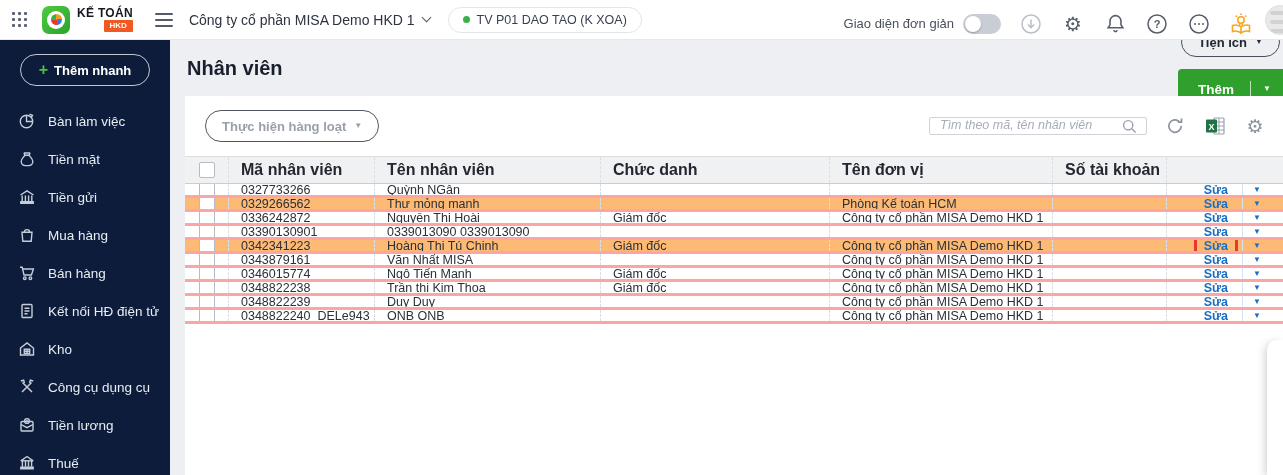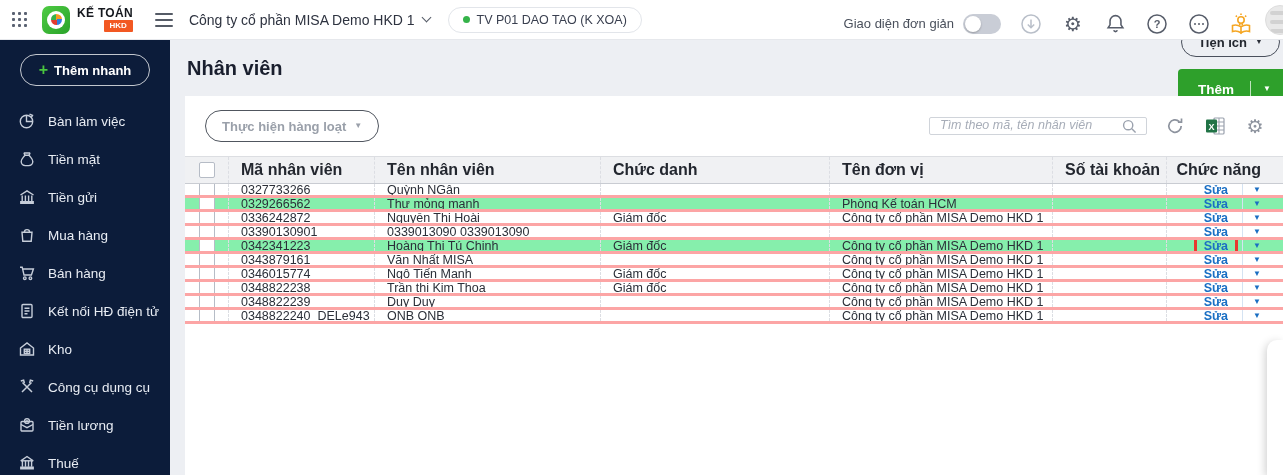--- a/index.html
+++ b/index.html
@@ -67,21 +67,21 @@
   .btn-batch { display:flex; align-items:center; gap:8px; height:32px; padding:0 16px; border:1px solid #50565f; border-radius:16px; background:#fff; font-size:13px; font-weight:600; color:#9aa0aa; cursor:pointer; }
   .toolbar-right { margin-left:auto; display:flex; align-items:center; gap:16px; }
   .searchbox { display:flex; align-items:flex-start; width:218px; height:18px; border:1px solid #d0d4da; border-radius:2px; padding:0 8px 0 10px; background:#fff; }
   .searchbox input { flex:1; border:none; outline:none; font-size:12.5px; font-style:italic; color:#3a4050; min-width:0; font-family:"Liberation Sans","DejaVu Sans",sans-serif; }
   .searchbox input::placeholder { color:#a7adb8; font-style:italic; }
 
   
   .table { flex:1; display:flex; flex-direction:column; min-height:0; overflow:hidden; }
   .trow { display:flex; flex:0 0 30px; height:14px; border-bottom:3px solid #fca5a5; background:#fff; }
   .trow.head { flex:0 0 28px; height:28px; background:#f0f1f3; border-top:1px solid #dcdee2; border-bottom:1px solid #c9ccd2; }
-  .trow.row-blue { background:#86efac; }
+  .trow.row-blue { background:#fdba74; }
   .cell { display:flex; align-items:center; padding-left:12px; font-size:12.5px; color:#2b2f38; border-right:1px dashed #dcdee3; overflow:hidden; white-space:nowrap; }
   .head .cell { font-weight:700; font-size:16px; color:#23272f; }
   .c-check { flex:0 0 44px; justify-content:center; padding-left:0; }
   .c-code { flex:0 0 146px; }
   .c-name { flex:0 0 226px; }
   .c-title { flex:0 0 229px; }
   .c-unit { flex:0 0 223px; }
   .c-acct { flex:0 0 114px; }
   .c-act { flex:1; justify-content:flex-end; padding-right:22px; border-right:none; gap:0; }
   .checkbox { width:16px; height:16px; border:1px solid #b6bcc6; border-radius:2px; background:#fff; cursor:pointer; }
@@ -328,21 +328,20 @@
       <div class="table">
         <div class="trow head">
           <div class="cell c-check">
               <span class="checkbox"></span>
             </div>
           <div class="cell c-code">Mã nhân viên</div>
           <div class="cell c-name">Tên nhân viên</div>
           <div class="cell c-title">Chức danh</div>
           <div class="cell c-unit">Tên đơn vị</div>
           <div class="cell c-acct">Số tài khoản</div>
-          <div class="cell c-act">Chức năng</div>
         </div>
         <div>
             <div class="trow">
     <div class="cell c-check">
                 <span class="checkbox"></span>
               </div>
     <div class="cell c-code">0327733266</div>
     <div class="cell c-name">Quỳnh NGân</div>
     <div class="cell c-title"></div>
     <div class="cell c-unit"></div>

